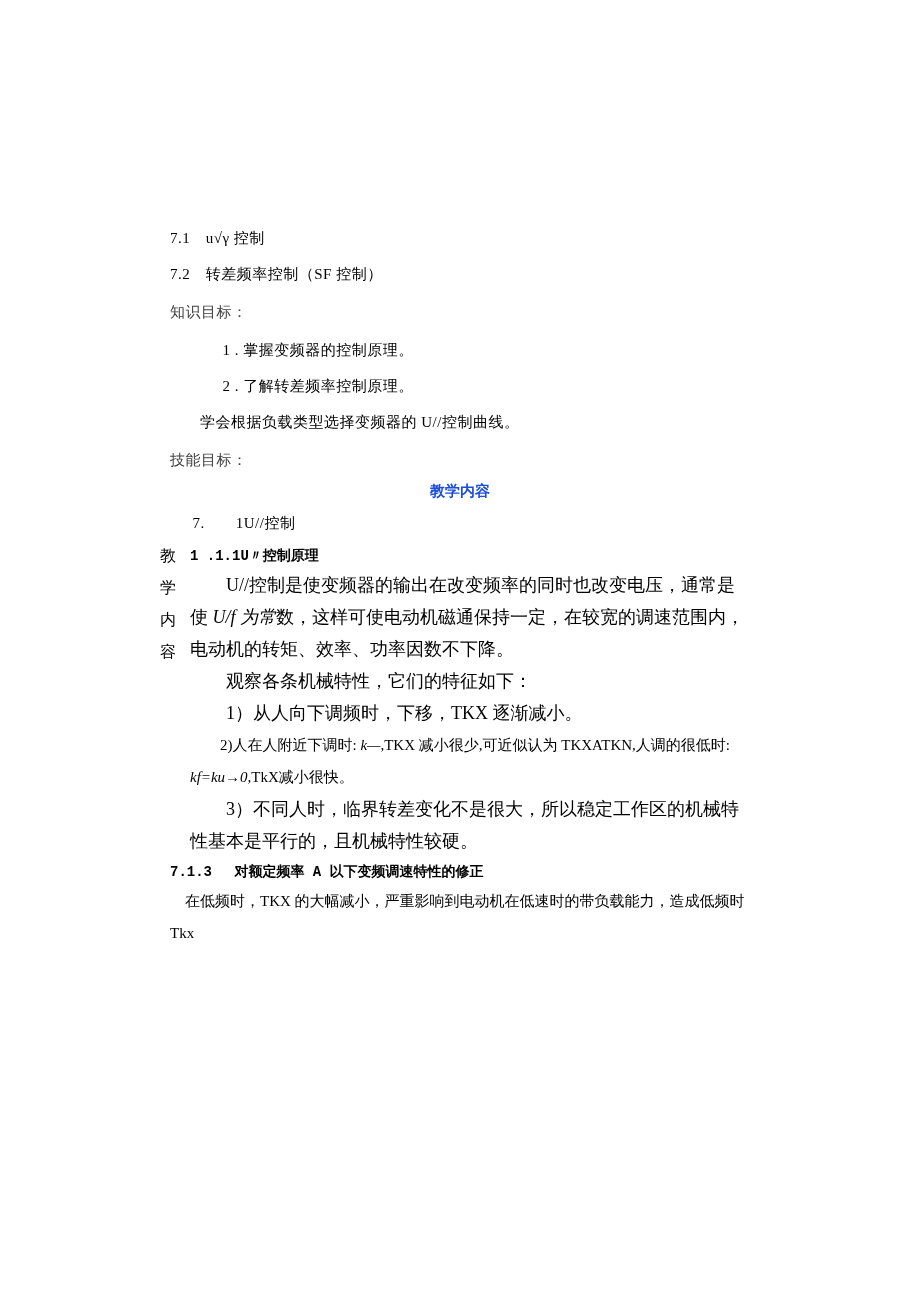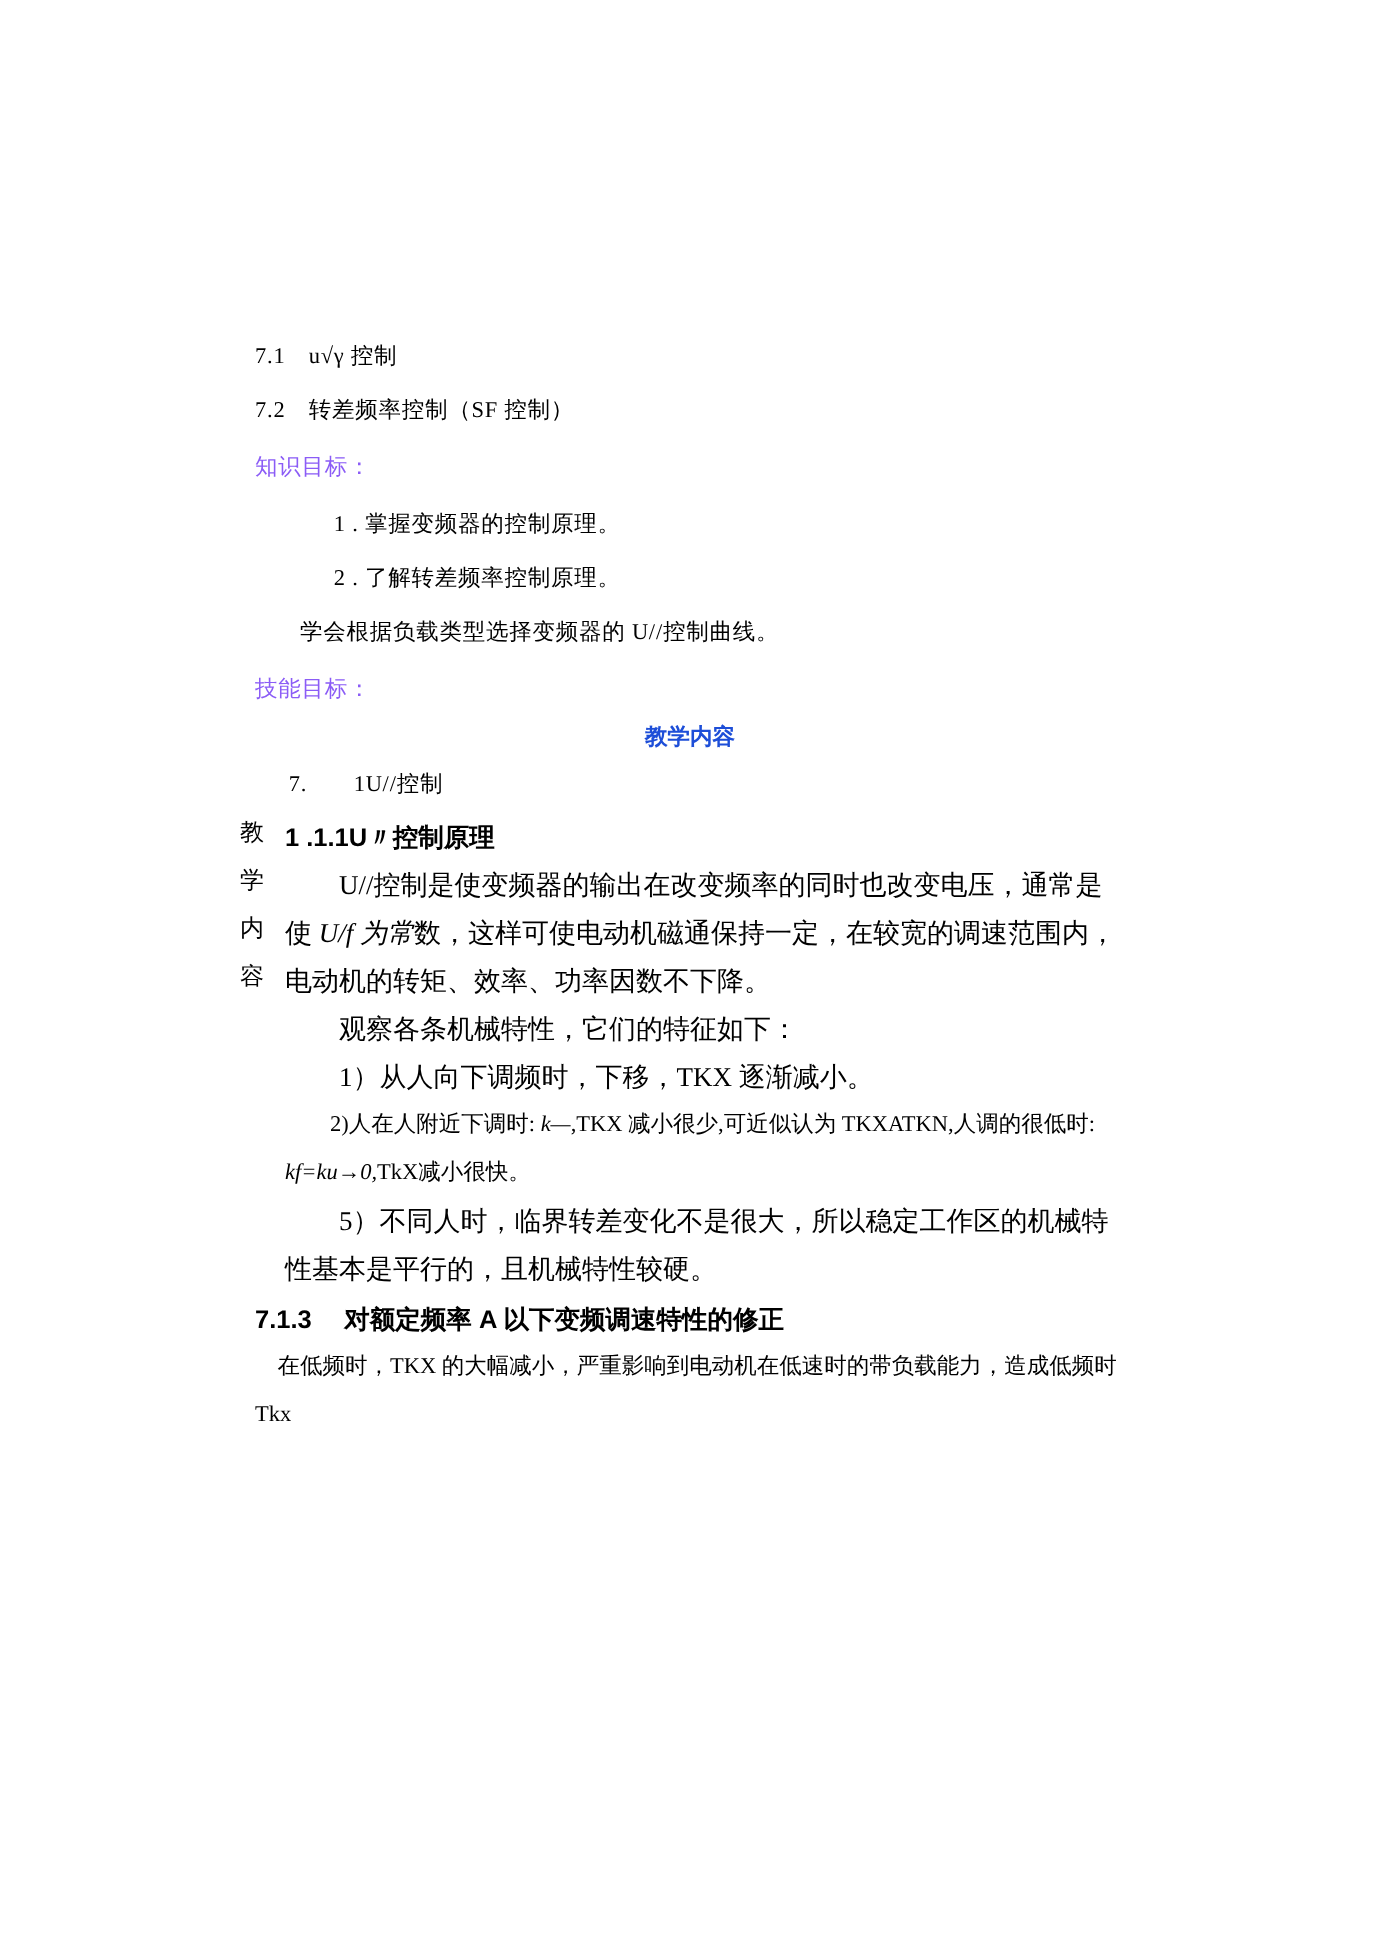--- a/index.html
+++ b/index.html
@@ -29,38 +29,38 @@
   }
   .line {
     font-size: 15px;
     line-height: 36px;
     letter-spacing: 0.5px;
   }
   .indent-1 { text-indent: 0em; }
   .indent-2 { text-indent: 2em; }
   .indent-3 { text-indent: 3.5em; }
   .label-blue {
-    color: #8b5cf6;
+    color: #404040;
     font-size: 15px;
     margin-top: 2px;
     margin-bottom: 2px;
   }
   .center-green {
     color: #1d4ed8;
     font-weight: bold;
     text-align: center;
     font-size: 15px;
     font-family: "SimHei", "黑体", sans-serif;
     margin-top: 4px;
     margin-bottom: 4px;
   }
   .section-head {
-    font-family: Liberation Sans, sans-serif;
+    font-family: Liberation Mono, monospace;
     font-weight: bold;
-    font-size: 17px;
+    font-size: 14px;
     margin-top: 6px;
     margin-bottom: 4px;
     padding-left: 20px;
   }
   .para {
     font-size: 18px;
     line-height: 32px;
     text-indent: 2em;
     margin: 0;
     padding: 0 0 0 0;
@@ -108,20 +108,20 @@
     </p>
   </div>
 
 
   <div class="content-block">
     <p class="para">观察各条机械特性，它们的特征如下：</p>
     <p class="para">1）从人向下调频时，下移，TKX 逐渐减小。</p>
     <p class="para2" style="text-indent:2em;">
       <span>2)人在人附近下调时:</span><span class="italic"> k—</span><span>,TKX 减小很少,可近似认为 TKXATKN,人调的很低时:</span><span class="italic"> kf=ku→0,</span><span>TkX减小很快。</span>
     </p>
-    <p class="para">5）不同人时，临界转差变化不是很大，所以稳定工作区的机械特性基本是平行的，且机械特性较硬。</p>
+    <p class="para">3）不同人时，临界转差变化不是很大，所以稳定工作区的机械特性基本是平行的，且机械特性较硬。</p>
   </div>
 
   <div class="section-head" style="padding-left:0;">7.1.3　 对额定频率 A 以下变频调速特性的修正</div>
 
   <p class="para2" style="text-indent:1em;">在低频时，TKX 的大幅减小，严重影响到电动机在低速时的带负载能力，造成低频时 Tkx</p>
 
 </div>
 
 </body></html>

